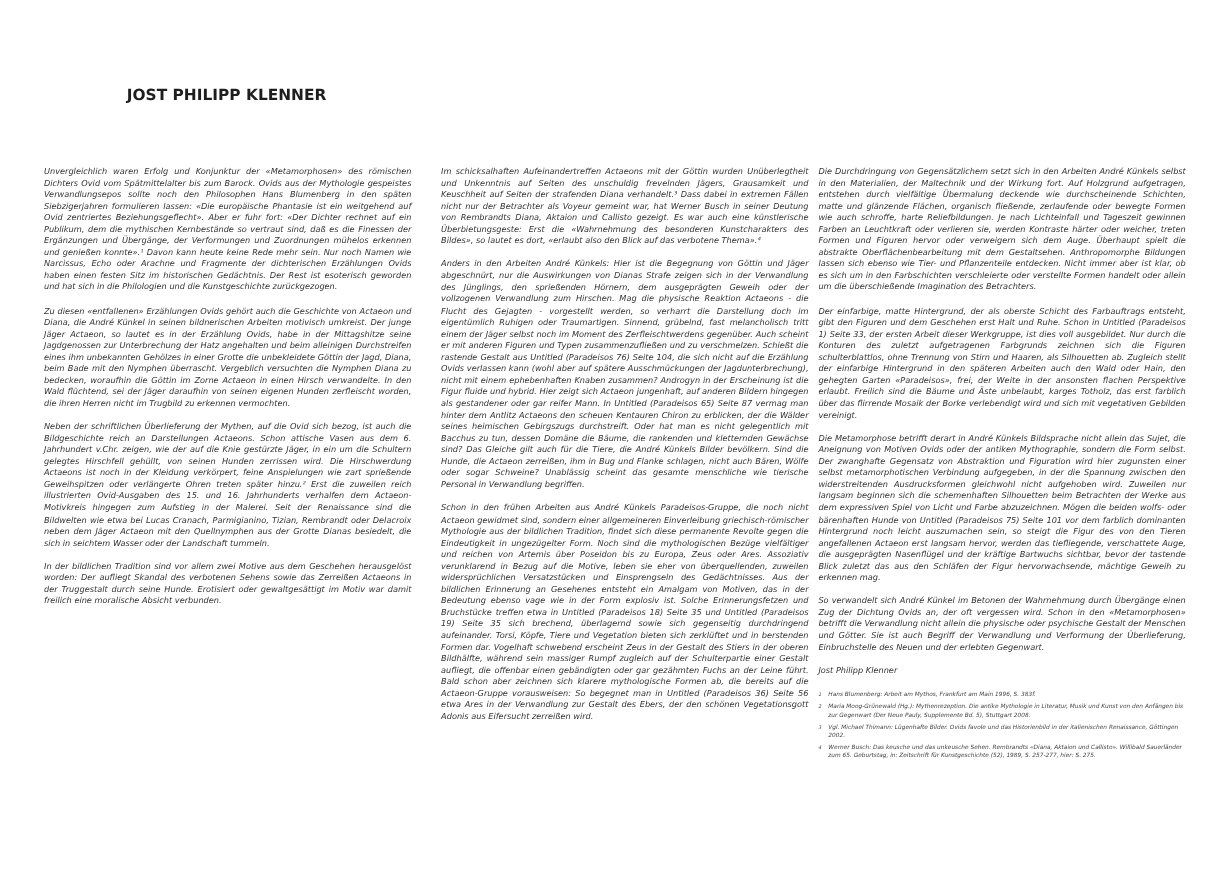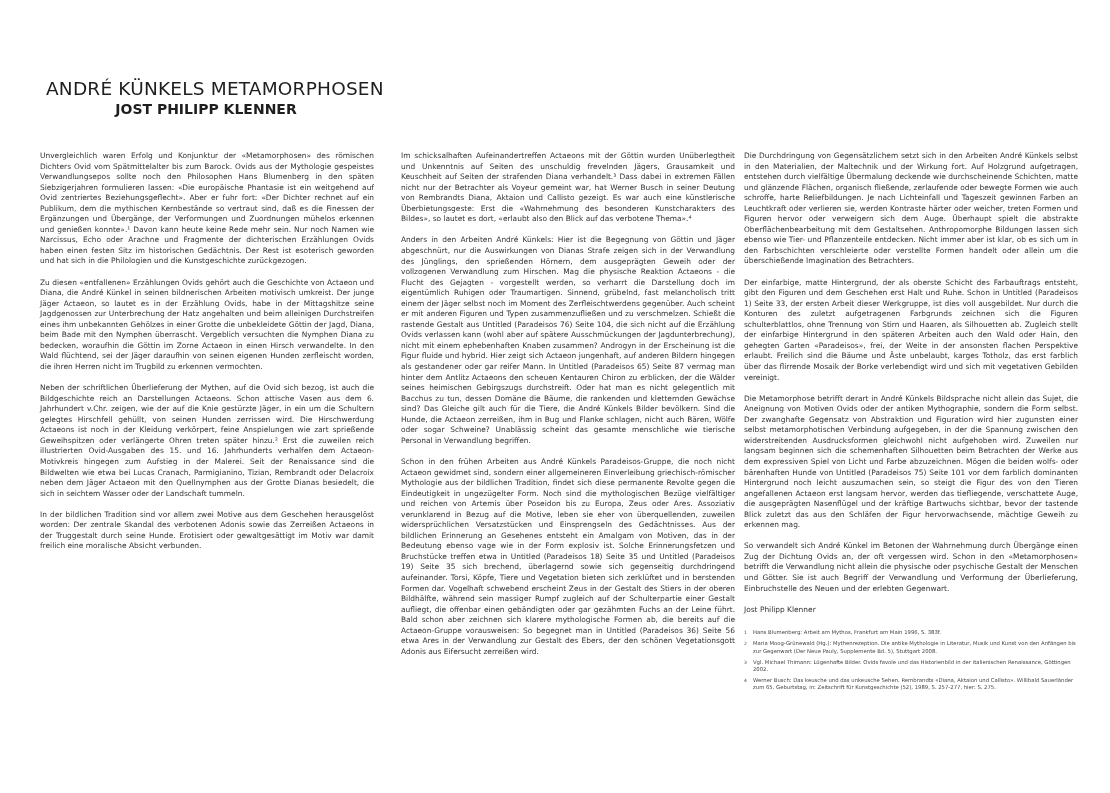--- a/index.html
+++ b/index.html
@@ -3,43 +3,42 @@
   <meta charset="utf-8">
   <style>
     html, body { margin: 0; padding: 0; background: #ffffff; }
     body {
       width: 1110px; height: 793px; overflow: hidden; position: relative;
       font-family: "DejaVu Sans", sans-serif; color: #2b2b2b;
     }
     .title-block { position: absolute; left: 46px; top: 78px; width: 320px; text-align: center; }
     .title { font-size: 18.5px; letter-spacing: 0.2px; color: #1e1e1e; font-weight: normal; margin: 0; line-height: 22px; white-space: nowrap; }
     .subtitle { font-size: 14px; color: #1e1e1e; margin: 0; line-height: 18px; white-space: nowrap; }
-    .col { position: absolute; top: 151px; width: 334px; font-size: 7.45px; line-height: 10.55px; text-align: justify; color: #333; }
+    .col { position: absolute; top: 151px; width: 334px; font-size: 7.45px; line-height: 10.55px; text-align: justify; color: #333; font-style: italic; }
     .col p { margin: 0 0 10.6px 0; }
     #col1 { left: 40px; }
     #col2 { left: 401px; }
     #col3 { left: 744px; }
     .signature { margin-top: 10px; }
     .footnotes { margin-top: 14px; font-size: 5.3px; line-height: 7.2px; color: #444; text-align: left; }
     .footnotes .fn { margin: 0 0 4px 0; padding-left: 9px; text-indent: -9px; }
     .footnotes .num { display: inline-block; width: 9px; text-indent: 0; font-size: 4.5px; vertical-align: top; }
   </style>
 </head>
 <body>
 
 <div class="title-block">
-  <h1 class="title">ANDRÉ KÜNKELS METAMORPHOSEN</h1>
   <h2 class="subtitle">JOST PHILIPP KLENNER</h2>
 </div>
 
 <div class="col" id="col1">
   <p>Unvergleichlich waren Erfolg und Konjunktur der «Metamorphosen» des römischen Dichters Ovid vom Spätmittelalter bis zum Barock. Ovids aus der Mythologie gespeistes Verwandlungsepos sollte noch den Philosophen Hans Blumenberg in den späten Siebzigerjahren formulieren lassen: «Die europäische Phantasie ist ein weitgehend auf Ovid zentriertes Beziehungsgeflecht». Aber er fuhr fort: «Der Dichter rechnet auf ein Publikum, dem die mythischen Kernbestände so vertraut sind, daß es die Finessen der Ergänzungen und Übergänge, der Verformungen und Zuordnungen mühelos erkennen und genießen konnte».¹ Davon kann heute keine Rede mehr sein. Nur noch Namen wie Narcissus, Echo oder Arachne und Fragmente der dichterischen Erzählungen Ovids haben einen festen Sitz im historischen Gedächtnis. Der Rest ist esoterisch geworden und hat sich in die Philologien und die Kunstgeschichte zurückgezogen.</p>
   <p>Zu diesen «entfallenen» Erzählungen Ovids gehört auch die Geschichte von Actaeon und Diana, die André Künkel in seinen bildnerischen Arbeiten motivisch umkreist. Der junge Jäger Actaeon, so lautet es in der Erzählung Ovids, habe in der Mittagshitze seine Jagdgenossen zur Unterbrechung der Hatz angehalten und beim alleinigen Durchstreifen eines ihm unbekannten Gehölzes in einer Grotte die unbekleidete Göttin der Jagd, Diana, beim Bade mit den Nymphen überrascht. Vergeblich versuchten die Nymphen Diana zu bedecken, woraufhin die Göttin im Zorne Actaeon in einen Hirsch verwandelte. In den Wald flüchtend, sei der Jäger daraufhin von seinen eigenen Hunden zerfleischt worden, die ihren Herren nicht im Trugbild zu erkennen vermochten.</p>
   <p>Neben der schriftlichen Überlieferung der Mythen, auf die Ovid sich bezog, ist auch die Bildgeschichte reich an Darstellungen Actaeons. Schon attische Vasen aus dem 6. Jahrhundert v.Chr. zeigen, wie der auf die Knie gestürzte Jäger, in ein um die Schultern gelegtes Hirschfell gehüllt, von seinen Hunden zerrissen wird. Die Hirschwerdung Actaeons ist noch in der Kleidung verkörpert, feine Anspielungen wie zart sprießende Geweihspitzen oder verlängerte Ohren treten später hinzu.² Erst die zuweilen reich illustrierten Ovid-Ausgaben des 15. und 16. Jahrhunderts verhalfen dem Actaeon-Motivkreis hingegen zum Aufstieg in der Malerei. Seit der Renaissance sind die Bildwelten wie etwa bei Lucas Cranach, Parmigianino, Tizian, Rembrandt oder Delacroix neben dem Jäger Actaeon mit den Quellnymphen aus der Grotte Dianas besiedelt, die sich in seichtem Wasser oder der Landschaft tummeln.</p>
-  <p>In der bildlichen Tradition sind vor allem zwei Motive aus dem Geschehen herausgelöst worden: Der zentrale Skandal des verbotenen Adonis sowie das Zerreißen Actaeons in der Truggestalt durch seine Hunde. Erotisiert oder gewaltgesättigt im Motiv war damit freilich eine moralische Absicht verbunden.</p>
+  <p>In der bildlichen Tradition sind vor allem zwei Motive aus dem Geschehen herausgelöst worden: Der aufliegt Skandal des verbotenen Sehens sowie das Zerreißen Actaeons in der Truggestalt durch seine Hunde. Erotisiert oder gewaltgesättigt im Motiv war damit freilich eine moralische Absicht verbunden.</p>
 </div>
 
 <div class="col" id="col2">
   <p>Im schicksalhaften Aufeinandertreffen Actaeons mit der Göttin wurden Unüberlegtheit und Unkenntnis auf Seiten des unschuldig frevelnden Jägers, Grausamkeit und Keuschheit auf Seiten der strafenden Diana verhandelt.³ Dass dabei in extremen Fällen nicht nur der Betrachter als Voyeur gemeint war, hat Werner Busch in seiner Deutung von Rembrandts Diana, Aktaion und Callisto gezeigt. Es war auch eine künstlerische Überbietungsgeste: Erst die «Wahrnehmung des besonderen Kunstcharakters des Bildes», so lautet es dort, «erlaubt also den Blick auf das verbotene Thema».⁴</p>
   <p>Anders in den Arbeiten André Künkels: Hier ist die Begegnung von Göttin und Jäger abgeschnürt, nur die Auswirkungen von Dianas Strafe zeigen sich in der Verwandlung des Jünglings, den sprießenden Hörnern, dem ausgeprägten Geweih oder der vollzogenen Verwandlung zum Hirschen. Mag die physische Reaktion Actaeons - die Flucht des Gejagten - vorgestellt werden, so verharrt die Darstellung doch im eigentümlich Ruhigen oder Traumartigen. Sinnend, grübelnd, fast melancholisch tritt einem der Jäger selbst noch im Moment des Zerfleischtwerdens gegenüber. Auch scheint er mit anderen Figuren und Typen zusammenzufließen und zu verschmelzen. Schießt die rastende Gestalt aus Untitled (Paradeisos 76) Seite 104, die sich nicht auf die Erzählung Ovids verlassen kann (wohl aber auf spätere Ausschmückungen der Jagdunterbrechung), nicht mit einem ephebenhaften Knaben zusammen? Androgyn in der Erscheinung ist die Figur fluide und hybrid. Hier zeigt sich Actaeon jungenhaft, auf anderen Bildern hingegen als gestandener oder gar reifer Mann. In Untitled (Paradeisos 65) Seite 87 vermag man hinter dem Antlitz Actaeons den scheuen Kentauren Chiron zu erblicken, der die Wälder seines heimischen Gebirgszugs durchstreift. Oder hat man es nicht gelegentlich mit Bacchus zu tun, dessen Domäne die Bäume, die rankenden und kletternden Gewächse sind? Das Gleiche gilt auch für die Tiere, die André Künkels Bilder bevölkern. Sind die Hunde, die Actaeon zerreißen, ihm in Bug und Flanke schlagen, nicht auch Bären, Wölfe oder sogar Schweine? Unablässig scheint das gesamte menschliche wie tierische Personal in Verwandlung begriffen.</p>
   <p>Schon in den frühen Arbeiten aus André Künkels Paradeisos-Gruppe, die noch nicht Actaeon gewidmet sind, sondern einer allgemeineren Einverleibung griechisch-römischer Mythologie aus der bildlichen Tradition, findet sich diese permanente Revolte gegen die Eindeutigkeit in ungezügelter Form. Noch sind die mythologischen Bezüge vielfältiger und reichen von Artemis über Poseidon bis zu Europa, Zeus oder Ares. Assoziativ verunklarend in Bezug auf die Motive, leben sie eher von überquellenden, zuweilen widersprüchlichen Versatzstücken und Einsprengseln des Gedächtnisses. Aus der bildlichen Erinnerung an Gesehenes entsteht ein Amalgam von Motiven, das in der Bedeutung ebenso vage wie in der Form explosiv ist. Solche Erinnerungsfetzen und Bruchstücke treffen etwa in Untitled (Paradeisos 18) Seite 35 und Untitled (Paradeisos 19) Seite 35 sich brechend, überlagernd sowie sich gegenseitig durchdringend aufeinander. Torsi, Köpfe, Tiere und Vegetation bieten sich zerklüftet und in berstenden Formen dar. Vogelhaft schwebend erscheint Zeus in der Gestalt des Stiers in der oberen Bildhälfte, während sein massiger Rumpf zugleich auf der Schulterpartie einer Gestalt aufliegt, die offenbar einen gebändigten oder gar gezähmten Fuchs an der Leine führt. Bald schon aber zeichnen sich klarere mythologische Formen ab, die bereits auf die Actaeon-Gruppe vorausweisen: So begegnet man in Untitled (Paradeisos 36) Seite 56 etwa Ares in der Verwandlung zur Gestalt des Ebers, der den schönen Vegetationsgott Adonis aus Eifersucht zerreißen wird.</p>
 </div>
 
 <div class="col" id="col3">
   <p>Die Durchdringung von Gegensätzlichem setzt sich in den Arbeiten André Künkels selbst in den Materialien, der Maltechnik und der Wirkung fort. Auf Holzgrund aufgetragen, entstehen durch vielfältige Übermalung deckende wie durchscheinende Schichten, matte und glänzende Flächen, organisch fließende, zerlaufende oder bewegte Formen wie auch schroffe, harte Reliefbildungen. Je nach Lichteinfall und Tageszeit gewinnen Farben an Leuchtkraft oder verlieren sie, werden Kontraste härter oder weicher, treten Formen und Figuren hervor oder verweigern sich dem Auge. Überhaupt spielt die abstrakte Oberflächenbearbeitung mit dem Gestaltsehen. Anthropomorphe Bildungen lassen sich ebenso wie Tier- und Pflanzenteile entdecken. Nicht immer aber ist klar, ob es sich um in den Farbschichten verschleierte oder verstellte Formen handelt oder allein um die überschießende Imagination des Betrachters.</p>

